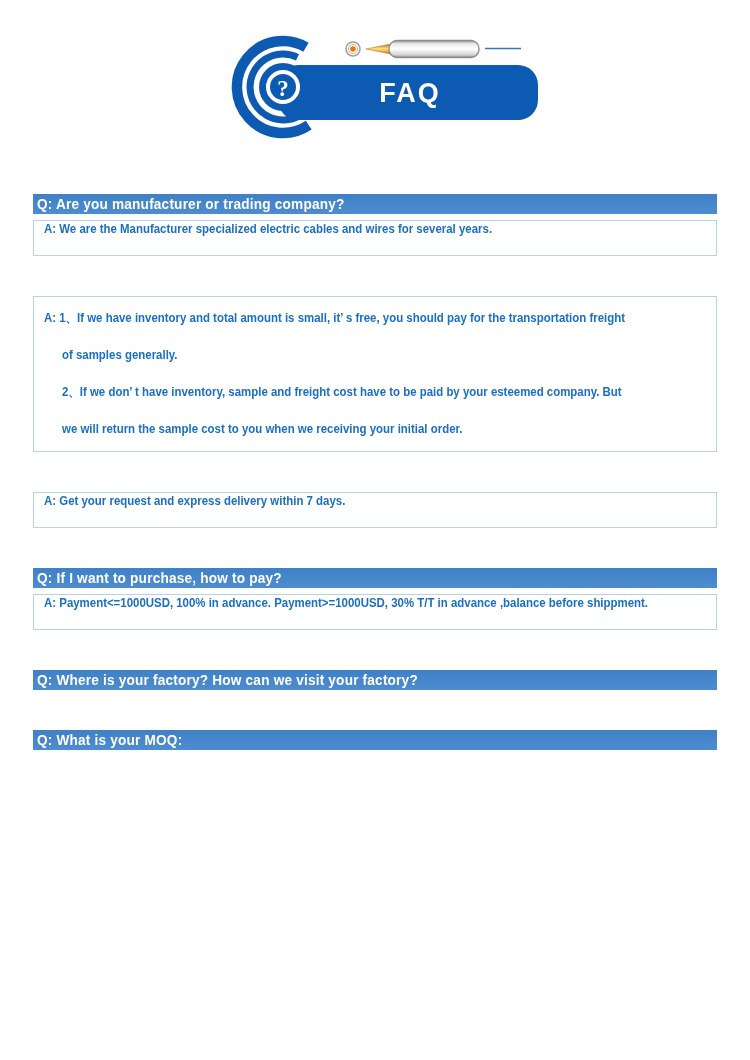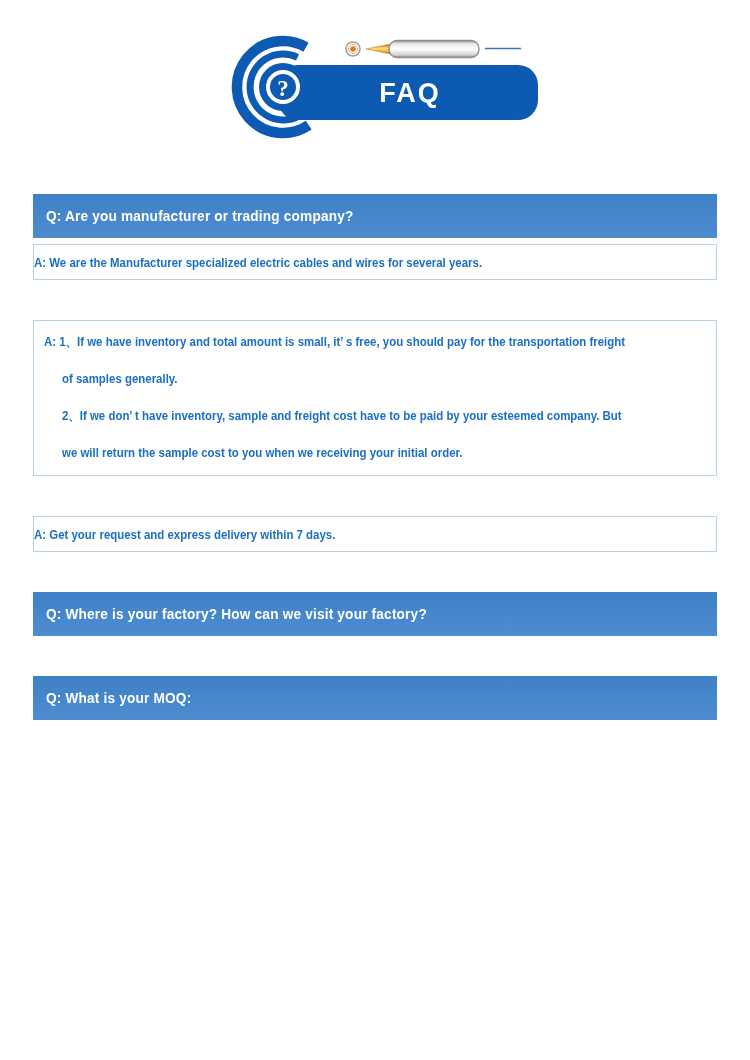--- a/index.html
+++ b/index.html
@@ -13,42 +13,42 @@
 
   
   .header { height: 120px; margin-top: 20px; position: relative; }
   .logo-svg { position: absolute; left: 220px; top: 0; }
 
   
   .faq-list { margin: 54px 33px 0 33px; }
   .qa { margin-bottom: 40px; }
 
   .q-bar {
-    height: 44px;
+    height: 20px;
     background: linear-gradient(180deg, #3f80c6 0%, #4787cc 55%, #4e8cce 100%);
     display: flex; align-items: center;
-    padding-left: 13px;
+    padding-left: 4px;
   }
   .q-text {
     color: #ffffff;
     font-size: 14.5px;
     font-weight: bold;
     letter-spacing: 0.2px;
     transform: scaleX(0.94);
     transform-origin: 0 50%;
     white-space: nowrap;
   }
 
   .a-box {
     margin-top: 6px;
     background: #ffffff;
     border: 1px solid #b8d2e8;
     overflow: hidden;
   }
-  .a-box.single { height: 36px; display: flex; align-items: center; }
+  .a-box.single { height: 36px; display: flex; padding-left: 10px; }
   .a-box.multi  { padding: 2px 16px 4px 10px; }
 
   .a-line {
     color: #1a6fc2;
     font-size: 13px;
     font-weight: bold;
     line-height: 37px;
     white-space: nowrap;
     transform: scaleX(0.88);
     transform-origin: 0 50%;
@@ -119,20 +119,28 @@
         <div class="a-line cont">we will return the sample cost to you when we receiving your initial order.</div>
       </div>
     </section>
 
     <section class="qa">
       <div class="a-box single">
         <div class="a-line">A: Get your request and express delivery within 7 days.</div>
       </div>
     </section>
 
+    <section class="qa">
+      <div class="q-bar">
+        <span class="q-text">Q: If I want to purchase, how to pay?</span>
+      </div>
+      <div class="a-box single">
+        <div class="a-line">A: Payment&lt;=1000USD, 100% in advance. Payment&gt;=1000USD, 30% T/T in advance ,balance before shippment.</div>
+      </div>
+    </section>
 
     <section class="qa">
       <div class="q-bar">
         <span class="q-text">Q: Where is your factory? How can we visit your factory?</span>
       </div>
     </section>
 
     <section class="qa">
       <div class="q-bar">
         <span class="q-text">Q: What is your MOQ:</span>

